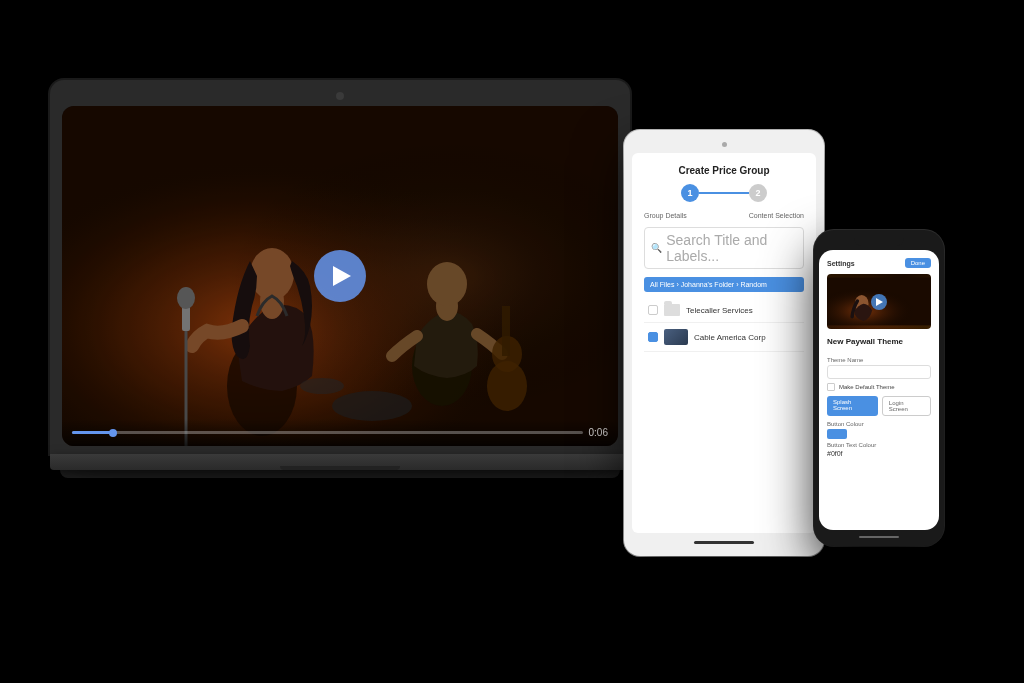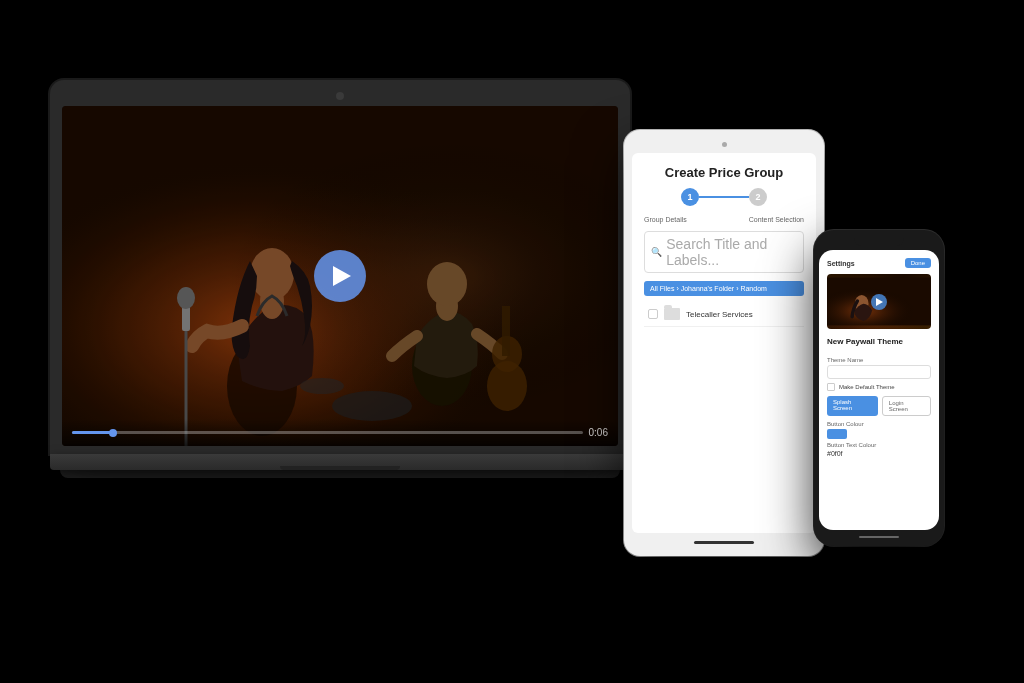--- a/index.html
+++ b/index.html
@@ -50,21 +50,21 @@
       width: 8px;
       height: 8px;
       border-radius: 50%;
       background: #3a3a3a;
     }
 
     .laptop-screen {
       width: 556px;
       height: 340px;
       background: #1a1a1a;
-      border-radius: 4px;
+      border-radius: 12px;
       overflow: hidden;
       position: relative;
     }
 
     
     .play-button {
       position: absolute;
       top: 50%;
       left: 50%;
       transform: translate(-50%, -50%);
@@ -201,21 +201,21 @@
       position: relative;
     }
 
     
     .tablet-ui {
       padding: 12px;
       font-family: Arial, sans-serif;
     }
 
     .tablet-title {
-      font-size: 13px;
+      font-size: 10px;
       font-weight: bold;
       color: #222;
       text-align: center;
       margin-bottom: 8px;
     }
 
     .tablet-steps {
       display: flex;
       align-items: center;
       justify-content: center;
@@ -654,20 +654,25 @@
           </div>
 
           <div class="tablet-breadcrumb">
             <span>All Files › Johanna's Folder › Random</span>
           </div>
 
           <div class="tablet-row">
             <div class="tablet-checkbox"></div>
             <div class="tablet-folder-icon"></div>
             <span class="tablet-row-text">Telecaller Services</span>
+          </div>
+          <div class="tablet-row">
+            <div class="tablet-checkbox checked"></div>
+            <div class="tablet-thumb"></div>
+            <span class="tablet-row-text">Cable America Corp</span>
           </div>
         </div>
       </div>
       <div class="tablet-home-bar"></div>
     </div>
   </div>
 
   <div class="phone">
     <div class="phone-body">
       <div class="phone-notch"></div>

